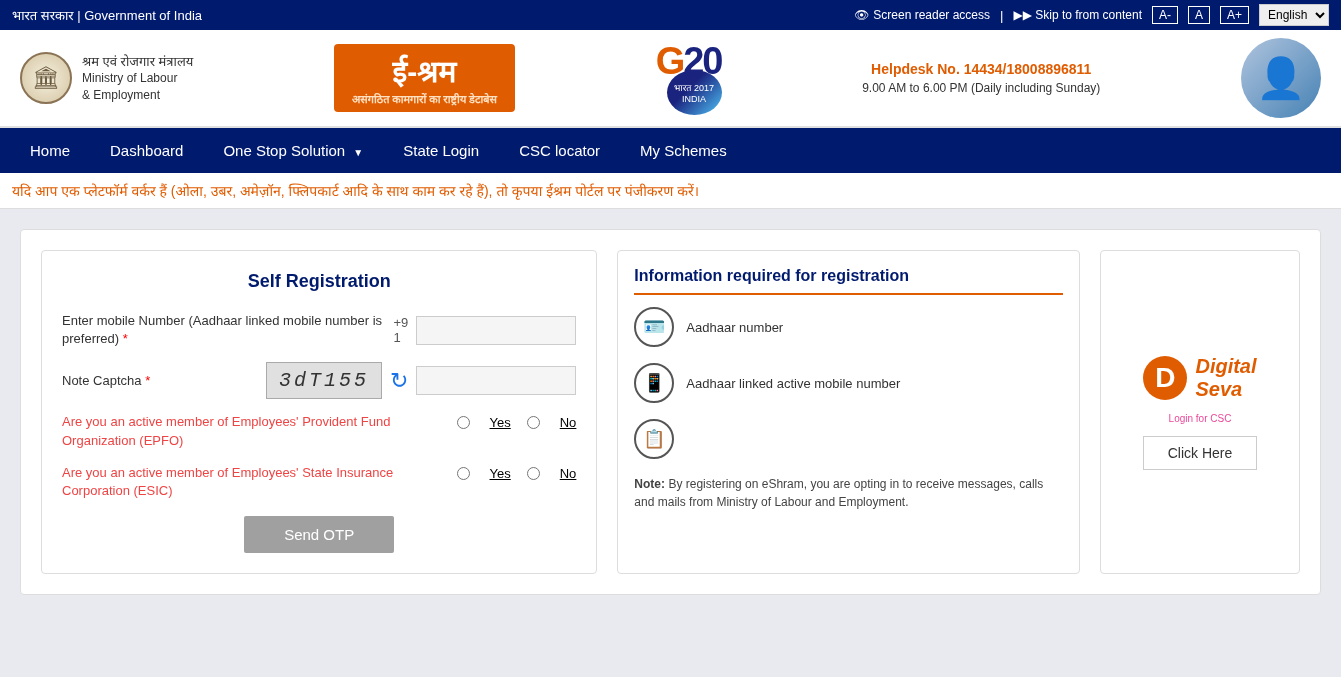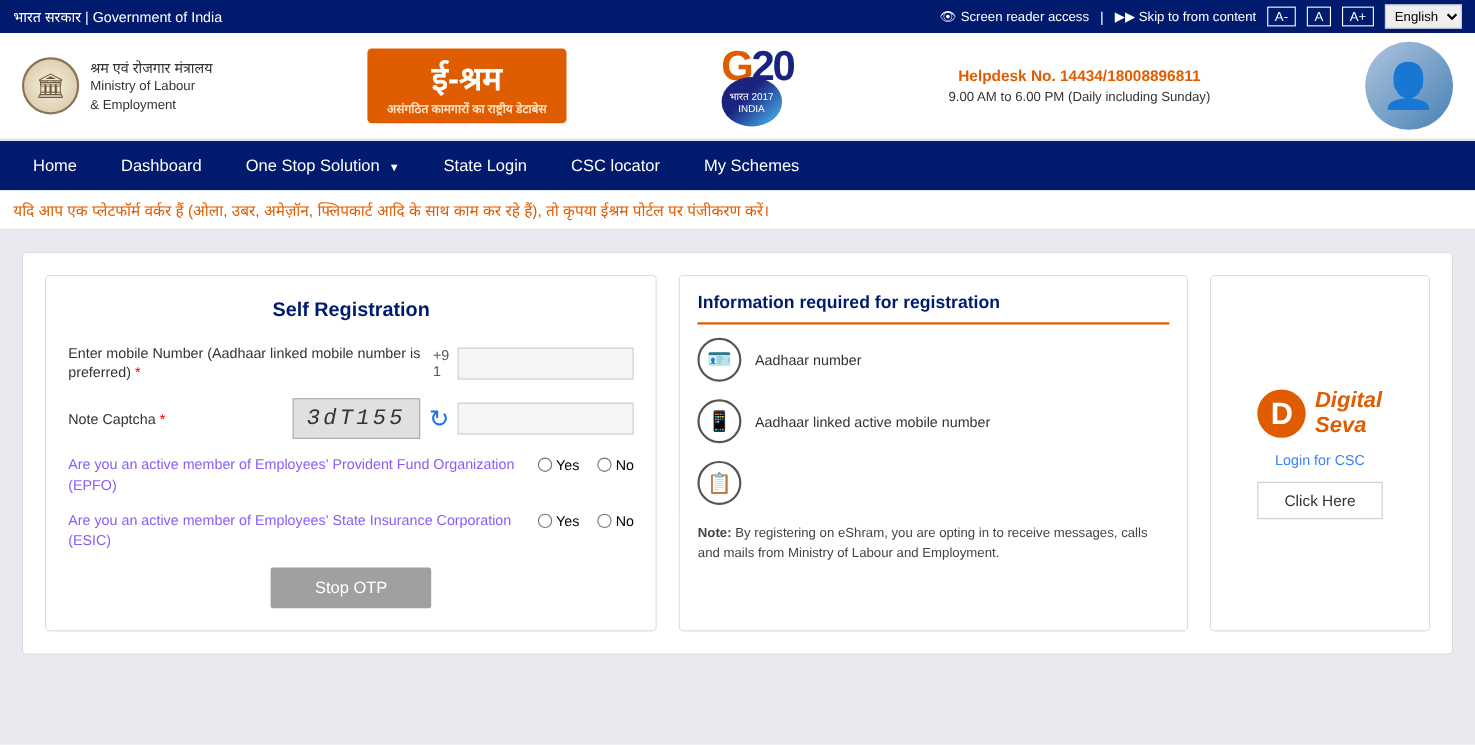--- a/index.html
+++ b/index.html
@@ -146,23 +146,23 @@
       filter: blur(0.3px);
       user-select: none;
       font-style: italic;
     }
     .refresh-btn {
       background: none; border: none; cursor: pointer;
       color: #1a73e8; font-size: 22px;
     }
 
     .radio-group { display: flex; align-items: flex-start; gap: 8px; margin-bottom: 14px; }
-    .radio-label { flex: 1; color: #8b5cf6; font-size: 13px; line-height: 1.4; }
+    .radio-label { flex: 1; color: #ef4444; font-size: 13px; line-height: 1.4; }
     .radio-options { display: flex; align-items: center; gap: 16px; padding-top: 2px; }
-    .radio-option { display: flex; gap: 4px; font-size: 13px; }
+    .radio-option { display: flex; gap: 20px; font-size: 13px; text-decoration: underline; }
     .radio-option input[type="radio"] { cursor: pointer; }
 
     .send-otp-btn {
       display: block;
       margin: 16px auto 0;
       background: #a0a0a0;
       color: white;
       border: none;
       padding: 10px 40px;
       font-size: 15px;
@@ -223,21 +223,21 @@
     .ds-logo { display: flex; align-items: center; gap: 8px; }
     .ds-icon {
       width: 44px; height: 44px;
       background: #e05c00;
       border-radius: 50%;
       display: flex; align-items: center; justify-content: center;
       color: white; font-size: 24px; font-weight: bold;
     }
     .ds-name { font-size: 20px; font-weight: bold; color: #333; }
     .ds-name span { color: #e05c00; font-style: italic; }
-    .ds-subtitle { font-size: 13px; color: #3b82f6; text-align: center; }
+    .ds-subtitle { font-size: 10px; color: #ec4899; text-align: center; }
     .click-here-btn {
       border: 1px solid #ccc;
       background: white;
       padding: 8px 24px;
       font-size: 14px;
       cursor: pointer;
       color: #333;
     }
     .emblem-circle {
       width: 52px; height: 52px;
@@ -283,21 +283,21 @@
       <div class="ministry-text">&amp; Employment</div>
     </div>
   </div>
 
   <div class="eshram-logo">
     <div style="font-size:30px; font-family: Liberation Sans, sans-serif; color:white;">ई-श्रम</div>
     <div style="font-size:11px; color:#ffe0c0;">असंगठित कामगारों का राष्ट्रीय डेटाबेस</div>
   </div>
 
   <div class="g20-section">
-    <div style="display:flex;flex-direction:column;align-items:flex-start;">
+    <div style="display:flex;flex-direction:column;align-items:flex-end;">
       <div style="font-size:38px; font-weight:900; color:#e05c00; letter-spacing:-2px; line-height:1;">G<span style="color:#1a237e;">20</span></div>
       <div style="width:55px;height:45px;background:linear-gradient(135deg,#1a237e 40%,#4fc3f7 100%);border-radius:50%;display:flex;align-items:center;justify-content:center;margin-top:-10px;">
         <span style="color:white;font-size:9px;text-align:center;">भारत 2017 INDIA</span>
       </div>
     </div>
   </div>
 
   <div class="helpdesk">
     <div style="font-weight:bold;">Helpdesk No. 14434/18008896811</div>
     <div class="hours">9.00 AM to 6.00 PM (Daily including Sunday)</div>
@@ -373,21 +373,21 @@
             <input type="radio" name="esic" value="yes" style="">
             <span>Yes</span>
           </label>
           <label class="radio-option">
             <input type="radio" name="esic" value="no" style="">
             <span>No</span>
           </label>
         </div>
       </div>
 
-      <button class="send-otp-btn">Stop OTP</button>
+      <button class="send-otp-btn">Send OTP</button>
     </div>
 
     <div class="info-section">
       <h3>Information required for registration</h3>
 
       <div class="info-item">
         <div class="info-icon">🪪</div>
         <div class="info-text">Aadhaar number</div>
       </div>
 

